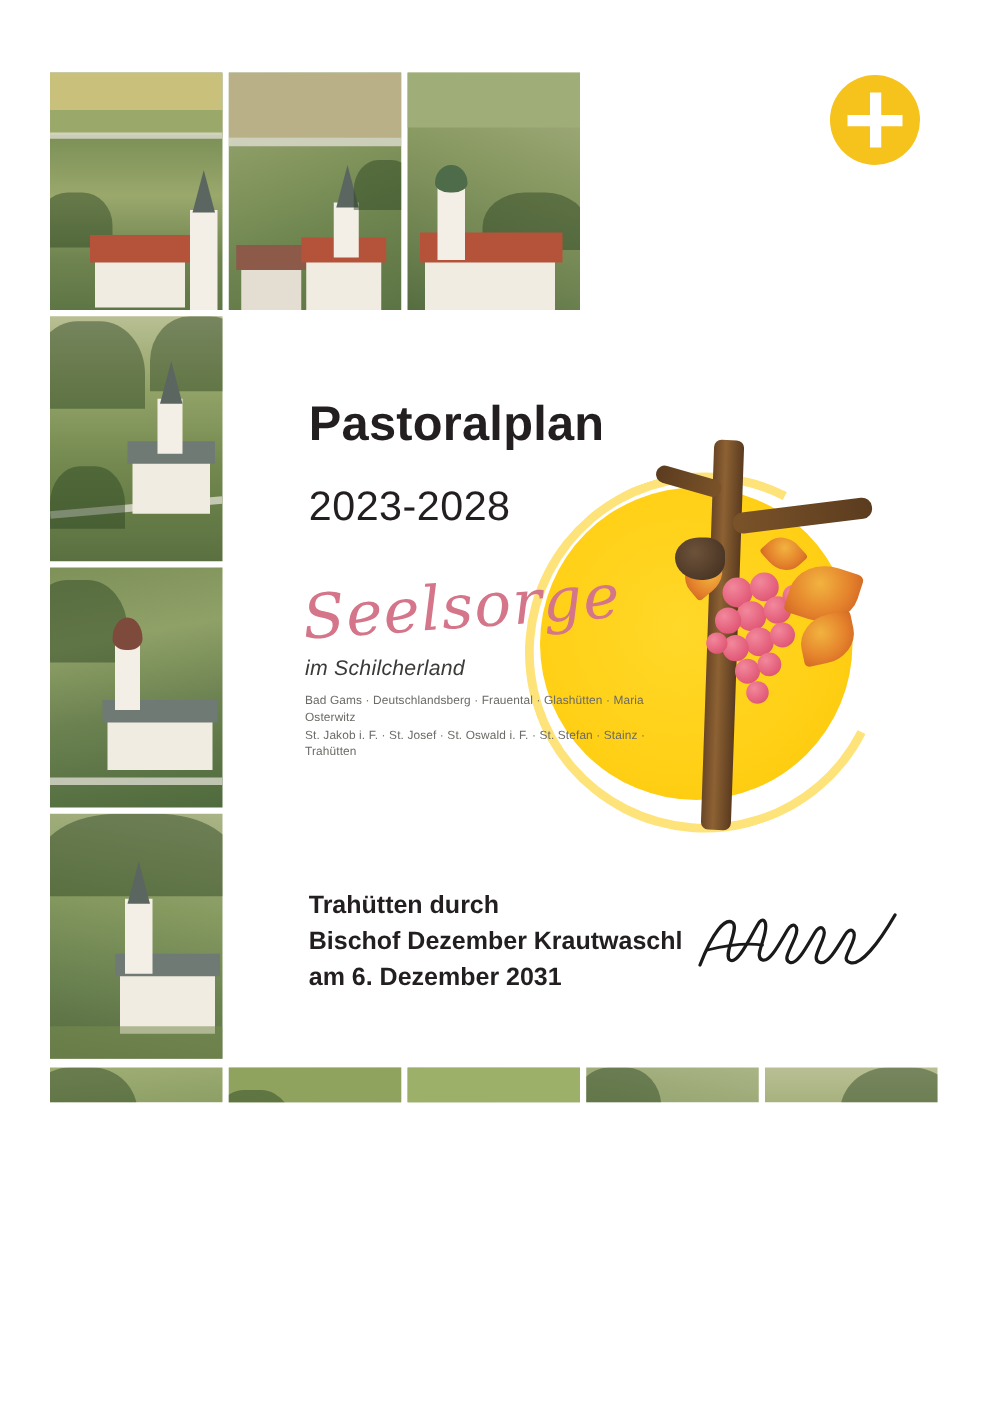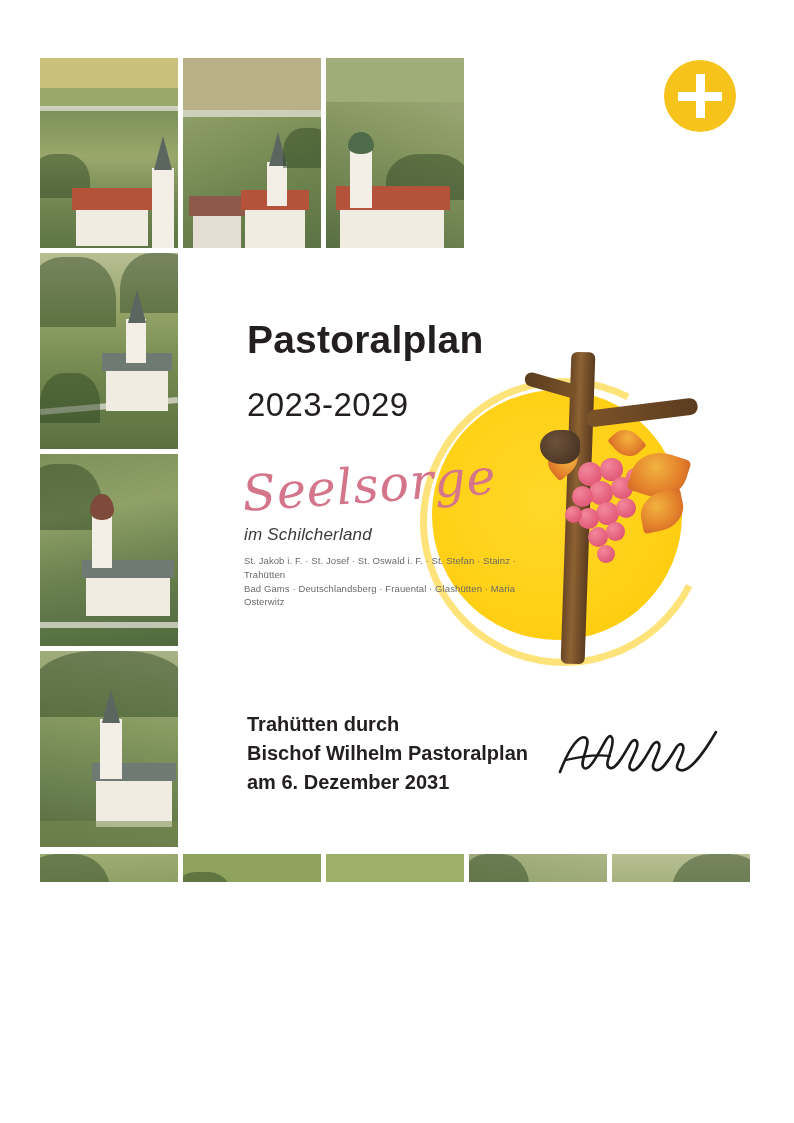--- a/index.html
+++ b/index.html
@@ -361,34 +361,34 @@
     <div class="leaf" style="left:640px; top:492px; width:44px; height:38px; transform:rotate(-12deg);"></div>
     <div class="leaf" style="left:546px; top:444px; width:34px; height:30px; transform:rotate(140deg);"></div>
     <div class="leaf" style="left:612px; top:430px; width:30px; height:26px; transform:rotate(48deg);"></div>
   </div>
 
   <div style="position:absolute; left:540px; top:430px; width:40px; height:34px;
               background:radial-gradient(circle at 40% 35%, #6d523a 0%, #3f2d1e 100%);
               border-radius:50% 40% 45% 55%;"></div>
 
   <div class="title">Pastoralplan</div>
-  <div class="subtitle">2023-2029</div>
+  <div class="subtitle">2023-2028</div>
 
   <div class="brand">
     <div class="brand-script">Seelsorge</div>
     <div class="brand-sub">im Schilcherland</div>
     <div class="brand-parishes">
+      <div>Bad Gams · Deutschlandsberg · Frauental · Glashütten · Maria Osterwitz</div>
       <div>St. Jakob i. F. · St. Josef · St. Oswald i. F. · St. Stefan · Stainz · Trahütten</div>
-      <div>Bad Gams · Deutschlandsberg · Frauental · Glashütten · Maria Osterwitz</div>
     </div>
   </div>
 
   <div class="approval">
     <div>Trahütten durch</div>
-    <div>Bischof Wilhelm Pastoralplan</div>
+    <div>Bischof Dezember Krautwaschl</div>
     <div>am 6. Dezember 2031</div>
   </div>
 
   <div class="signature">
     <svg width="170" height="70" viewBox="0 0 170 70" fill="none" aria-hidden="true">
       <path d="M4 56 C14 30, 24 18, 30 22 C36 26, 22 48, 28 52 C34 56, 44 34, 50 24 C54 17, 58 20, 56 30 C54 40, 48 50, 54 52 C60 54, 68 38, 74 28 C78 21, 84 24, 80 34 C76 44, 70 52, 76 54 C82 56, 90 40, 96 30 C100 23, 106 26, 102 36 C98 46, 94 52, 100 54 C106 56, 114 42, 120 32 C124 25, 130 28, 126 38 C122 48, 118 52, 124 54 C132 57, 146 40, 160 16" stroke="#1a1a1a" stroke-width="2.6" stroke-linecap="round" stroke-linejoin="round" fill="none"></path>
       <path d="M10 44 C26 40, 40 38, 54 40" stroke="#1a1a1a" stroke-width="2.2" stroke-linecap="round" fill="none"></path>
     </svg>
   </div>
 

